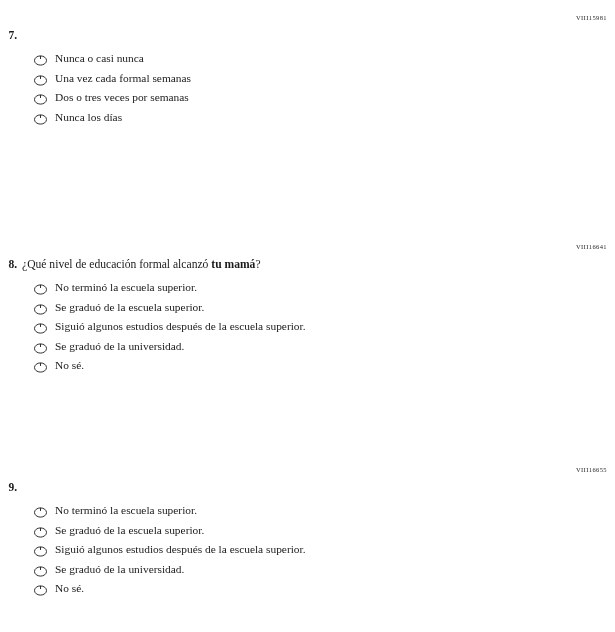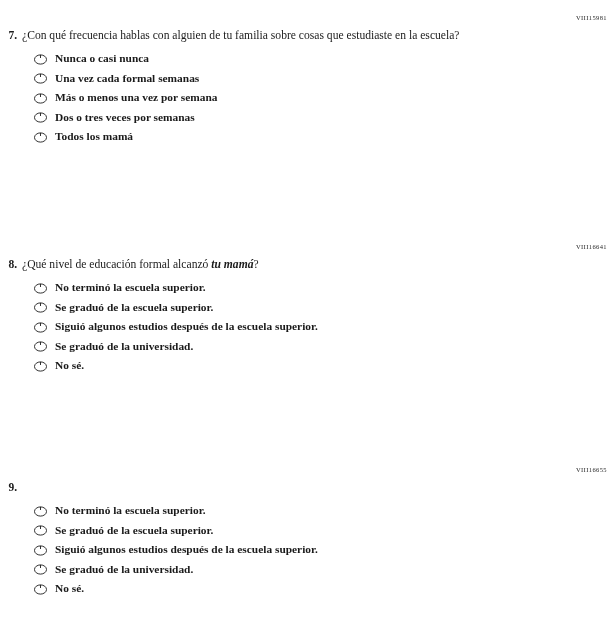--- a/index.html
+++ b/index.html
@@ -49,31 +49,29 @@
     padding-right: 5px;
     box-sizing: border-box;
   }
   .qtext {
     font-size: 11.6px;
     line-height: 15px;
     max-width: 488px;
   }
   .qtext b {
     font-weight: bold;
-    font-style: italic;
   }
   .options {
     margin-top: 8px;
     padding-left: 34px;
   }
   .option {
     display: flex;
-    align-items: center;
+    align-items: flex-end;
     margin-bottom: 5.5px;
-    font-weight: bold;
   }
   .bubble {
     width: 13px;
     min-width: 13px;
     height: 11px;
     margin-right: 8px;
     position: relative;
     top: 1px;
   }
   .bubble svg {
@@ -92,21 +90,20 @@
 </head>
 <body>
 
 <div class="page">
 
   <div class="question-block" id="block-7">
     <div class="qid">VIII15981</div>
     <div class="block-body">
       <div class="qrow">
         <div class="qnum">7.</div>
-        <div class="qtext"><span>¿Con qué frecuencia hablas con alguien de tu familia sobre cosas que estudiaste en la escuela?</span></div>
       </div>
       <div class="options">
         <div class="option">
           <span class="bubble">
             <svg width="13" height="11" viewBox="0 0 13 11">
                 <ellipse cx="6.5" cy="5.5" rx="6" ry="4.6" fill="none" stroke="#1a1a1a" stroke-width="0.9"></ellipse>
                 <line x1="6.5" y1="0.9" x2="6.5" y2="4.0" stroke="#1a1a1a" stroke-width="0.9"></line>
               </svg>
           </span>
           <span class="opt-label">Nunca o casi nunca</span>
@@ -120,39 +117,30 @@
           </span>
           <span class="opt-label">Una vez cada formal semanas</span>
         </div>
         <div class="option">
           <span class="bubble">
             <svg width="13" height="11" viewBox="0 0 13 11">
                 <ellipse cx="6.5" cy="5.5" rx="6" ry="4.6" fill="none" stroke="#1a1a1a" stroke-width="0.9"></ellipse>
                 <line x1="6.5" y1="0.9" x2="6.5" y2="4.0" stroke="#1a1a1a" stroke-width="0.9"></line>
               </svg>
           </span>
-          <span class="opt-label">Más o menos una vez por semana</span>
-        </div>
-        <div class="option">
-          <span class="bubble">
-            <svg width="13" height="11" viewBox="0 0 13 11">
-                <ellipse cx="6.5" cy="5.5" rx="6" ry="4.6" fill="none" stroke="#1a1a1a" stroke-width="0.9"></ellipse>
-                <line x1="6.5" y1="0.9" x2="6.5" y2="4.0" stroke="#1a1a1a" stroke-width="0.9"></line>
-              </svg>
-          </span>
           <span class="opt-label">Dos o tres veces por semanas</span>
         </div>
         <div class="option">
           <span class="bubble">
             <svg width="13" height="11" viewBox="0 0 13 11">
                 <ellipse cx="6.5" cy="5.5" rx="6" ry="4.6" fill="none" stroke="#1a1a1a" stroke-width="0.9"></ellipse>
                 <line x1="6.5" y1="0.9" x2="6.5" y2="4.0" stroke="#1a1a1a" stroke-width="0.9"></line>
               </svg>
           </span>
-          <span class="opt-label">Todos los mamá</span>
+          <span class="opt-label">Nunca los días</span>
         </div>
       </div>
     </div>
   </div>
 
   <div class="question-block" id="block-8">
     <div class="qid">VIII16641</div>
     <div class="block-body">
       <div class="qrow">
         <div class="qnum">8.</div>

